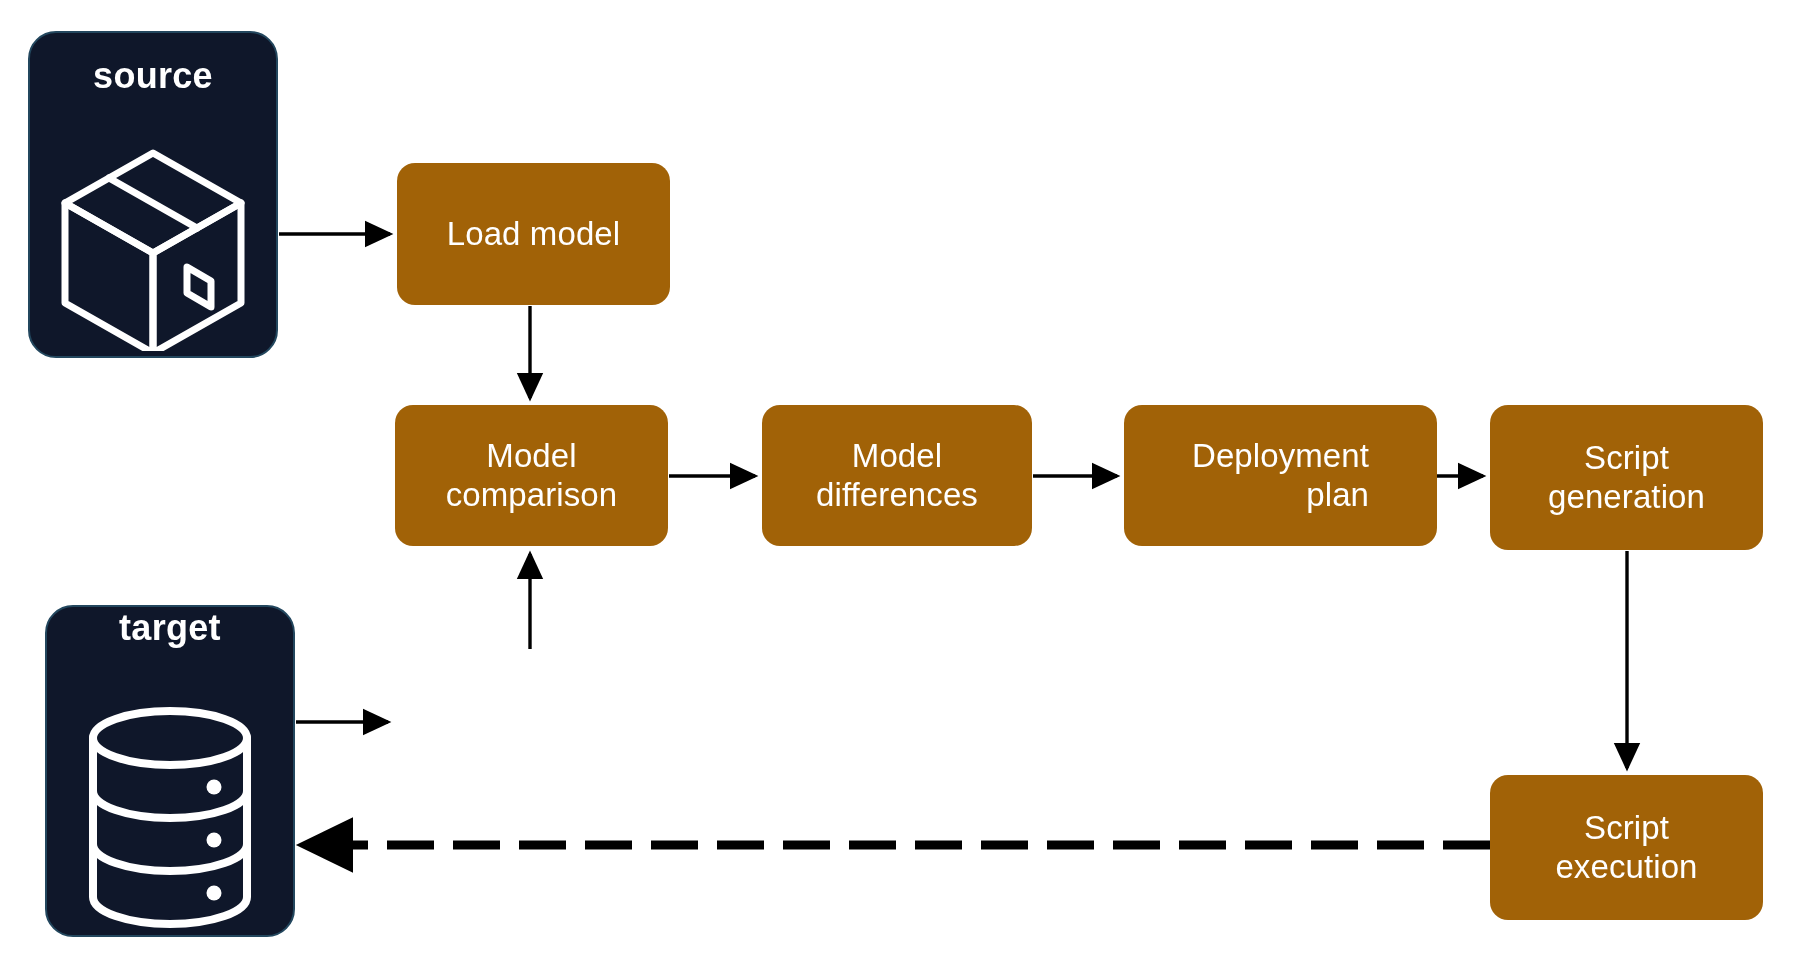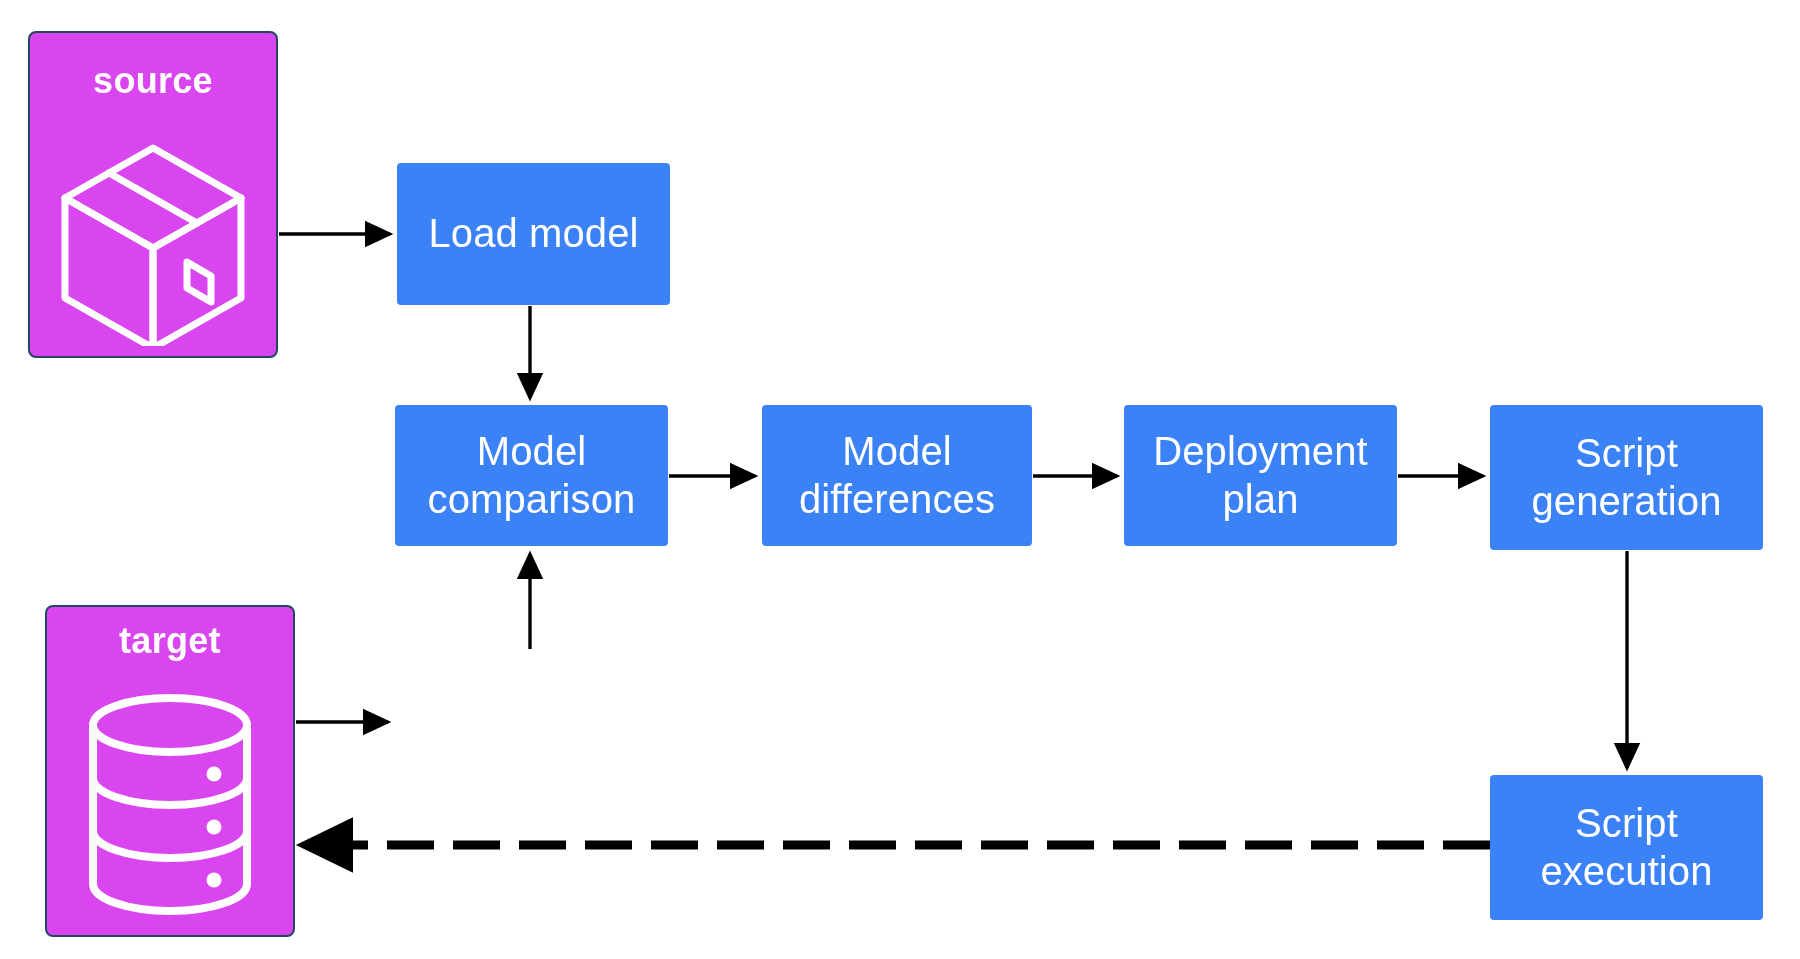--- a/index.html
+++ b/index.html
@@ -31,32 +31,32 @@
     box-sizing: border-box;
     display: flex;
     align-items: center;
     justify-content: center;
     text-align: center;
     color: #ffffff;
     line-height: 1.18;
     white-space: pre-line;
   }
   .proc {
-    background: #3b82f6;
-    border-radius: 4px;
-    font-size: 40px;
+    background: #a16207;
+    border-radius: 18px;
+    font-size: 33px;
     font-weight: 400;
     letter-spacing: 0.1px;
   }
   .endpoint {
-    background: #d946ef;
+    background: #0f172a;
     border: 2px solid #23475e;
-    border-radius: 8px;
+    border-radius: 28px;
     flex-direction: column;
-    justify-content: center;
+    justify-content: space-between;
   }
   .endpoint .ep-title {
     font-size: 36px;
     font-weight: 700;
     letter-spacing: 0.3px;
   }
   .endpoint .ep-icon {
     display: block;
   }
   
@@ -64,21 +64,21 @@
   #node-source .ep-title { margin-top: 22px; }
   #node-source .ep-icon { margin-top: 14px; }
   
   #node-target { left: 45px; top: 605px; width: 250px; height: 332px; }
   #node-target .ep-title { }
   #node-target .ep-icon { margin-top: 10px; }
   
   #node-load-model      { left: 397px;  top: 163px; width: 273px; height: 142px; }
   #node-model-comparison{ left: 395px;  top: 405px; width: 273px; height: 141px; }
   #node-model-differences{left: 762px;  top: 405px; width: 270px; height: 141px; }
-  #node-deployment-plan { left: 1124px; top: 405px; width: 273px; height: 141px; }
+  #node-deployment-plan { left: 1124px; top: 405px; width: 313px; height: 141px; text-align: right; }
   #node-script-generation{left: 1490px; top: 405px; width: 273px; height: 145px; }
   #node-reverse-engineer{ left: 395px;  top: 650px; width: 273px; height: 143px; }
   #node-script-execution{ left: 1490px; top: 775px; width: 273px; height: 145px; }
 </style>
 </head>
 <body>
 
 <div id="stage">
 
   <svg id="wires" viewBox="0 0 1800 959">

